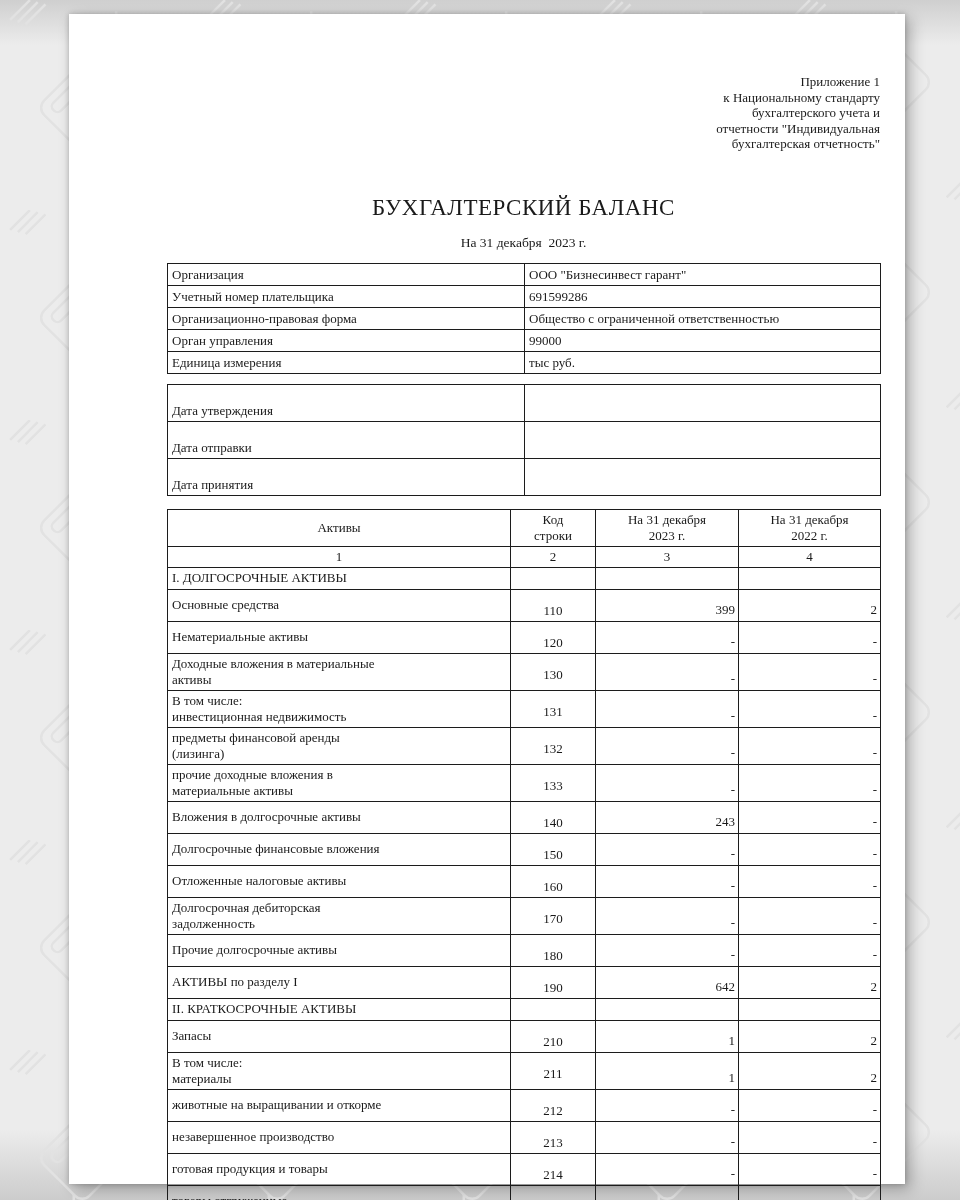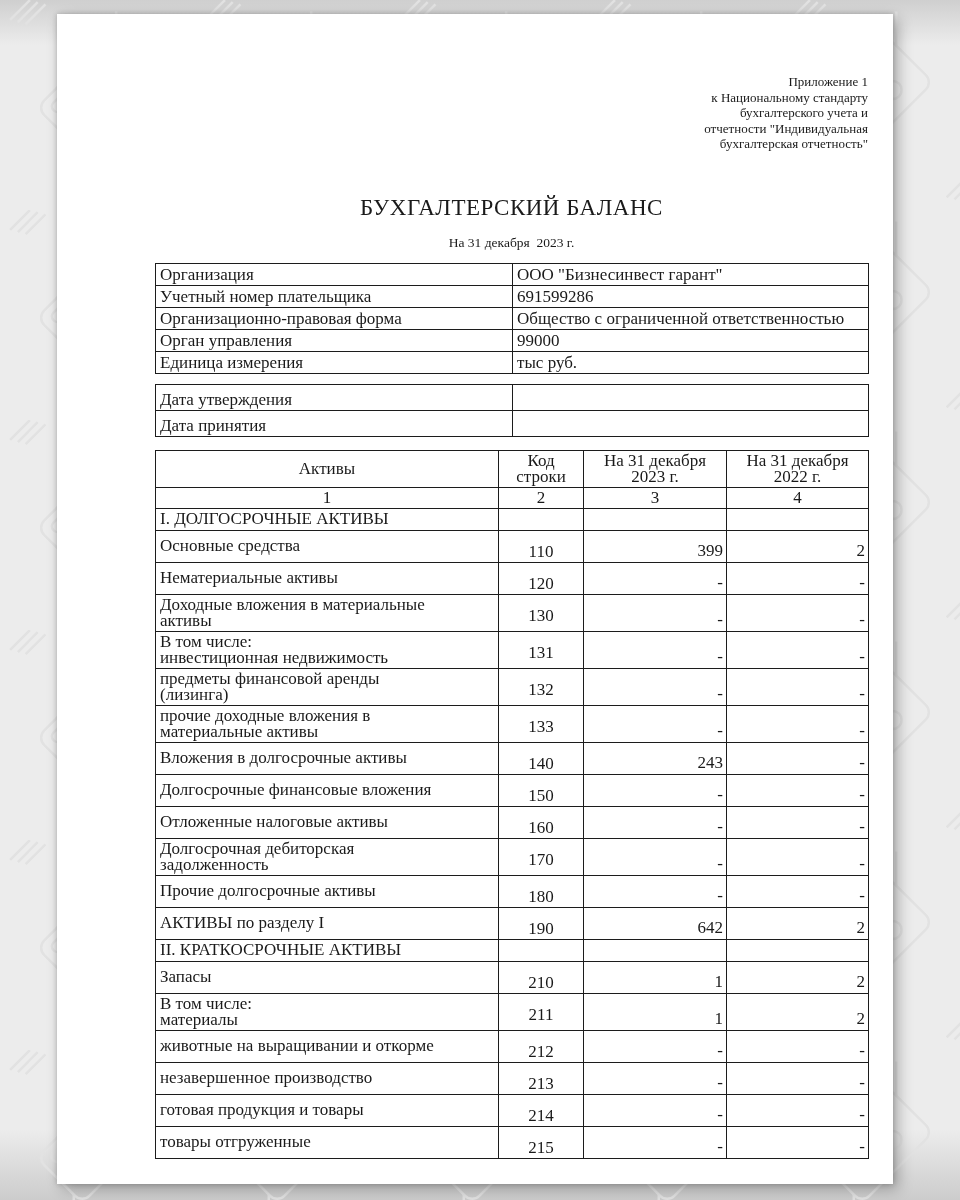--- a/index.html
+++ b/index.html
@@ -18,21 +18,21 @@
       linear-gradient(#ececec, #ececec);
   }
   .bg-pattern {
     position: absolute;
     left: 0; top: 0;
     width: 960px; height: 1200px;
     display: block;
   }
   .sheet {
     position: absolute;
-    left: 57px;
+    left: 69px;
     top: 14px;
     width: 836px;
     height: 1170px;
     background: #ffffff;
     box-shadow: 0 0 5px rgba(0,0,0,0.22), 5px 5px 14px rgba(0,0,0,0.28);
     box-sizing: border-box;
     padding: 60px 25px 0 98px;
   }
   .appendix {
     text-align: right;
@@ -48,33 +48,33 @@
   }
   .doc-subtitle {
     text-align: center;
     font-size: 13.5px;
     margin-top: 14px;
   }
   table {
     border-collapse: collapse;
     table-layout: fixed;
     width: 713px;
-    font-size: 17px;
+    font-size: 13px;
   }
   td, th {
     border: 1px solid #1c1c1c;
     font-weight: normal;
     line-height: 16px;
     box-sizing: border-box;
     overflow: hidden;
   }
   .info-table { margin-top: 12px; }
   .info-table td { padding: 3px 5px 2px 4px; height: 22px; }
   .dates-table { margin-top: 10px; }
-  .dates-table td { padding: 7px 5px 2px 4px; height: 22px; margin-left: 31px; }
+  .dates-table td { padding: 18px 5px 2px 4px; height: 22px; margin-left: 31px; }
   .balance-table { margin-top: 13px; }
   .balance-table th {
     text-align: center;
     vertical-align: middle;
     padding: 2px 3px;
     white-space: pre-line;
   }
   .balance-table .head-row th { height: 36px; }
   .balance-table .num-row td {
     text-align: center;
@@ -179,20 +179,24 @@
     <colgroup>
         <col style="width:357px">
         <col style="width:356px">
       </colgroup>
     <tbody>
         <tr>
           <td>Дата утверждения</td>
           <td></td>
         </tr>
         <tr>
+          <td>Дата отправки</td>
+          <td></td>
+        </tr>
+        <tr>
           <td>Дата принятия</td>
           <td></td>
         </tr>
       </tbody>
   </table>
 
   <table class="balance-table">
     <colgroup>
       <col style="width:343px">
         <col style="width:85px">

